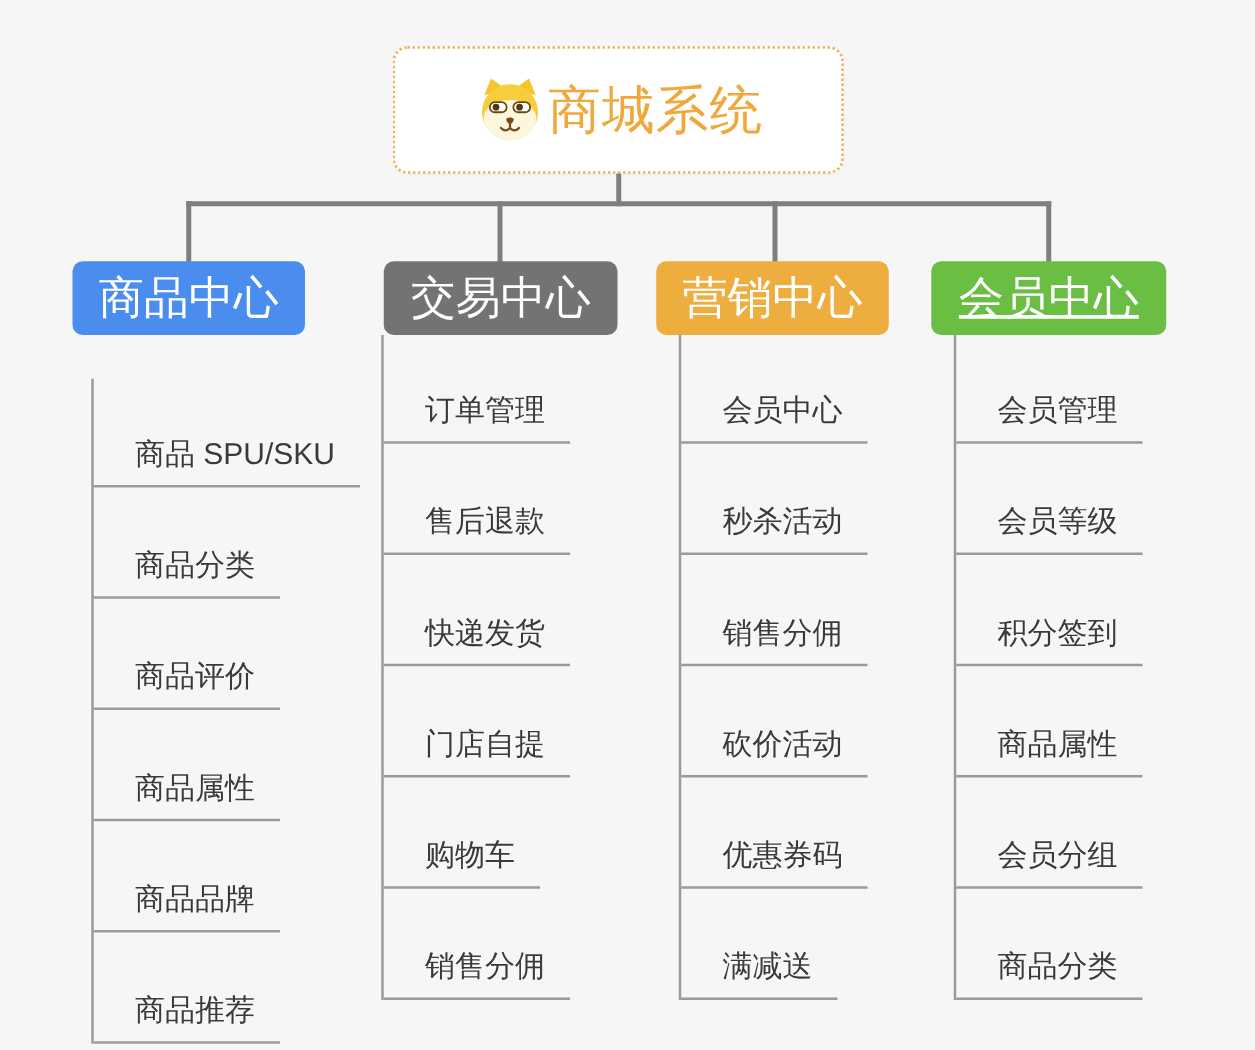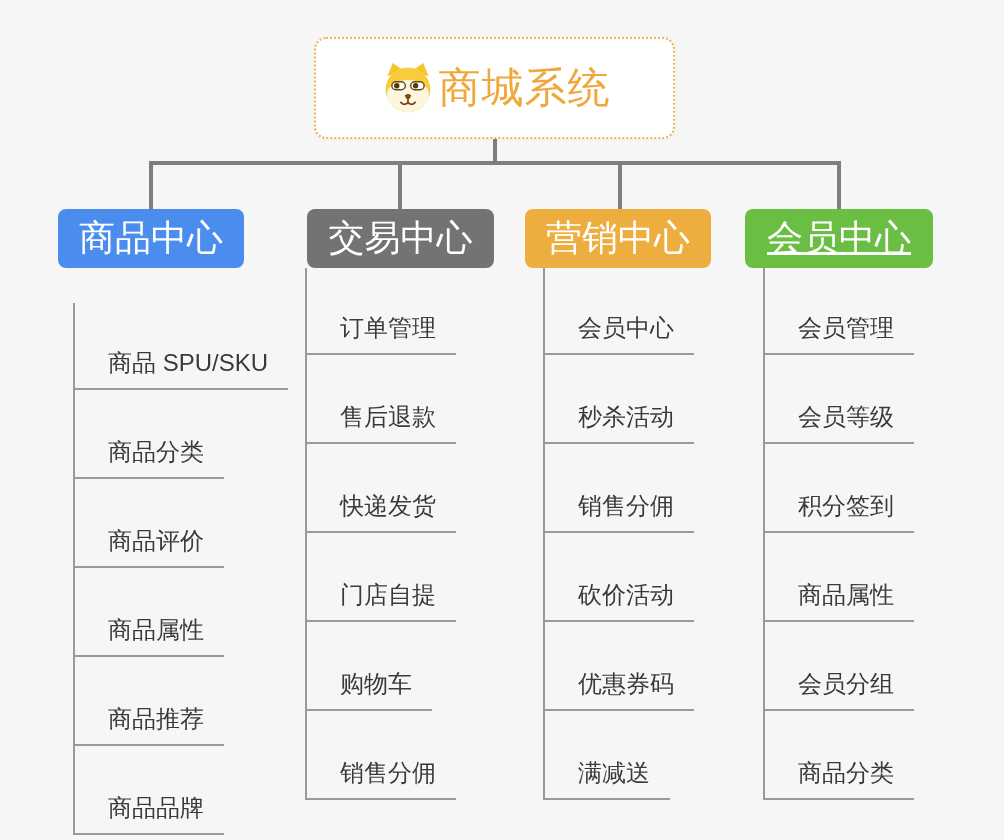--- a/index.html
+++ b/index.html
@@ -122,25 +122,25 @@
     <div class="leaf">
         <span class="leaf-label">商品分类</span>
       </div>
     <div class="leaf">
         <span class="leaf-label">商品评价</span>
       </div>
     <div class="leaf">
         <span class="leaf-label">商品属性</span>
       </div>
     <div class="leaf">
+        <span class="leaf-label">商品品牌</span>
+      </div>
+    <div class="leaf">
         <span class="leaf-label">商品推荐</span>
       </div>
-    <div class="leaf">
-        <span class="leaf-label">商品品牌</span>
-      </div>
   </div>
 
   <div class="leaf-column leaf-col-2">
     <div class="leaf">
         <span class="leaf-label">订单管理</span>
       </div>
     <div class="leaf">
         <span class="leaf-label">售后退款</span>
       </div>
     <div class="leaf">

